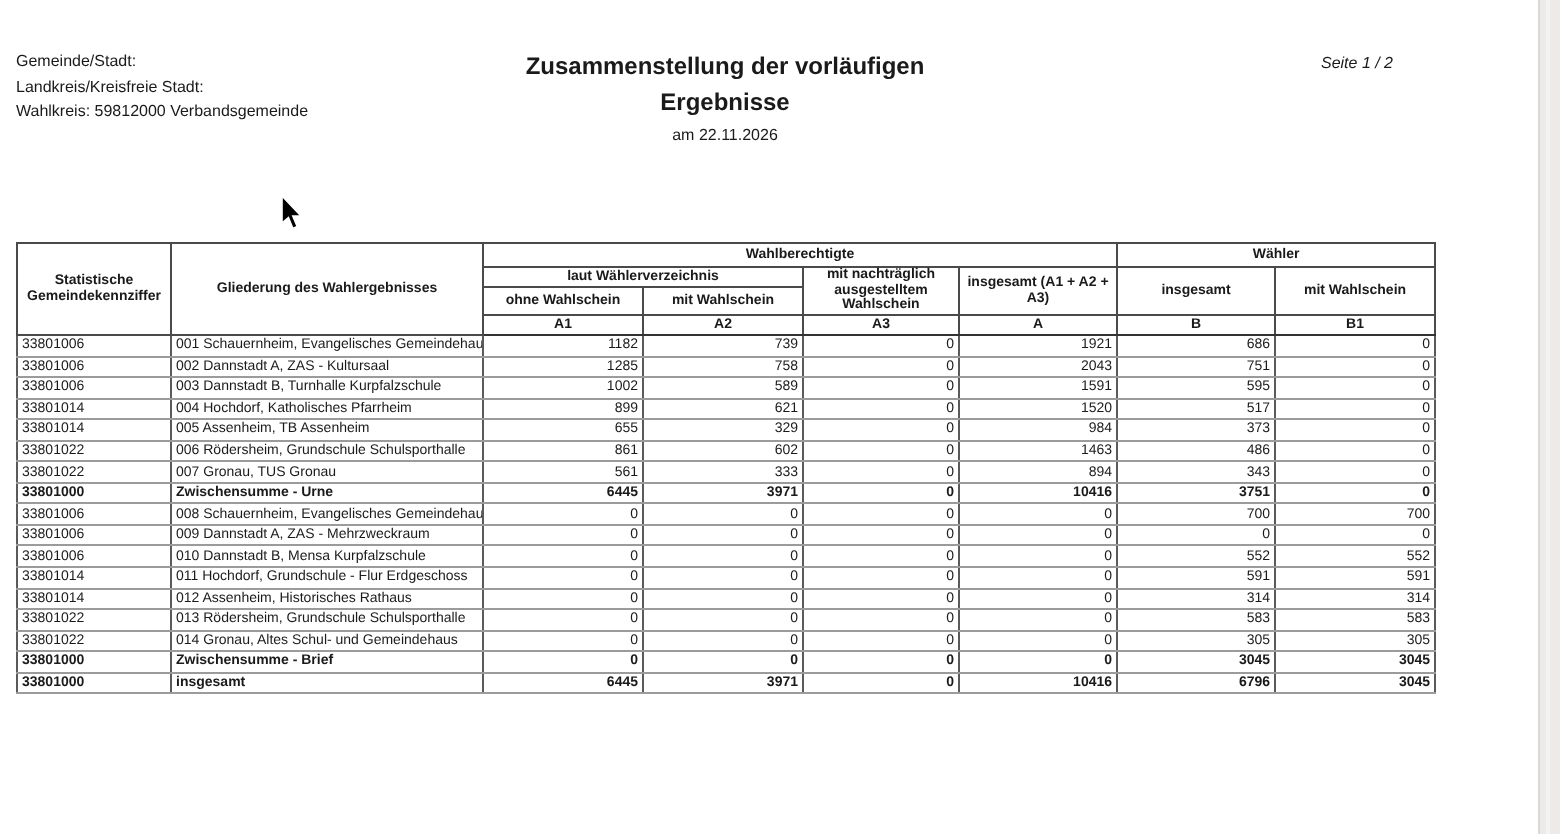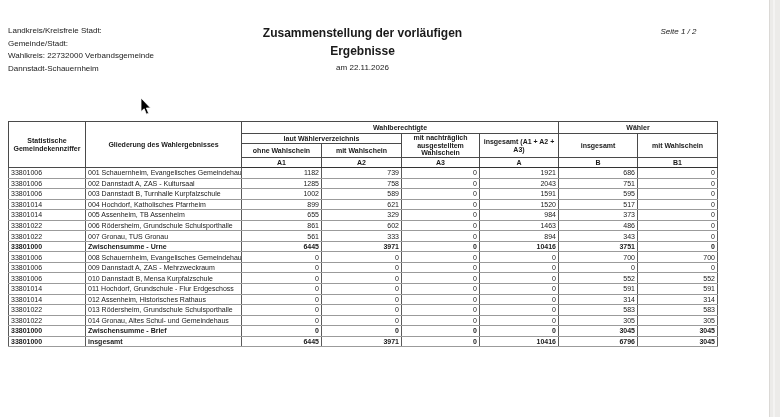--- a/index.html
+++ b/index.html
@@ -48,24 +48,23 @@
   tr.sum td { font-weight:bold; }
 
   .cursor { position:absolute; left:140px; top:98px; width:12px; height:18px; }
 </style>
 </head>
 <body>
 
 <div class="page">
 
   <div class="info-block">
+    <div>Gemeinde/Stadt:</div>
     <div>Landkreis/Kreisfreie Stadt:</div>
-    <div>Gemeinde/Stadt:</div>
-    <div>Wahlkreis: 22732000 Verbandsgemeinde</div>
-    <div>Dannstadt-Schauernheim</div>
+    <div>Wahlkreis: 59812000 Verbandsgemeinde</div>
   </div>
 
   <div class="title-block">
     <div class="title-line">Zusammenstellung der vorläufigen</div>
     <div class="title-line">Ergebnisse</div>
     <div class="date-line">am 22.11.2026</div>
   </div>
 
   <div class="page-indicator">Seite 1 / 2</div>
 

